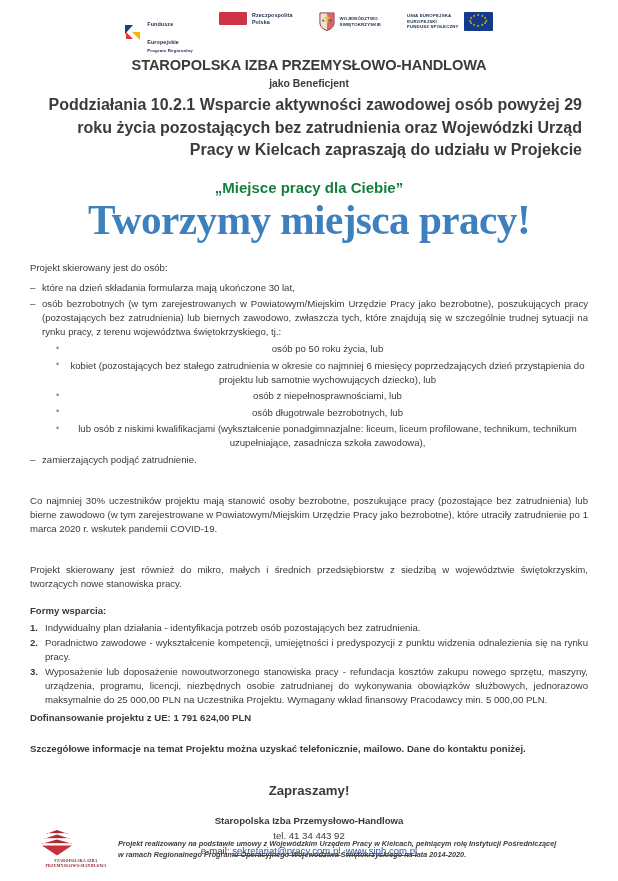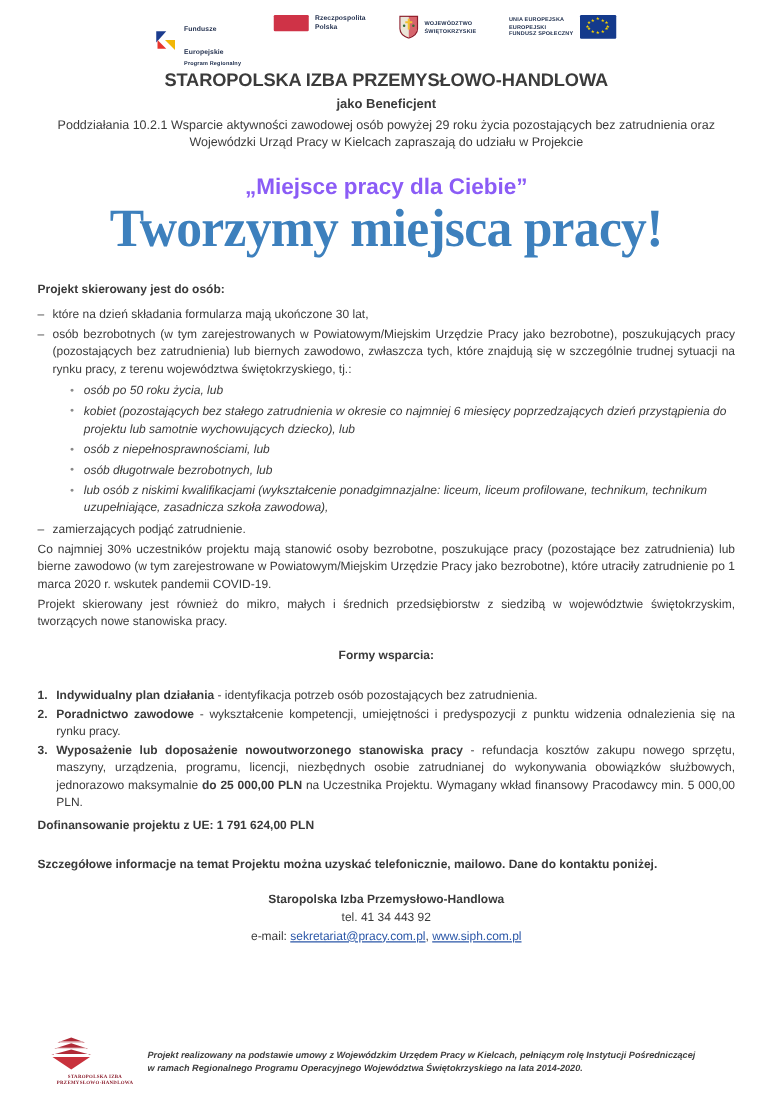--- a/index.html
+++ b/index.html
@@ -115,35 +115,35 @@
     margin-top: 9px;
   }
   .org-sub {
     text-align: center;
     font-size: 10.4px;
     font-weight: bold;
     color: #3b3b3b;
     margin-top: 5px;
   }
   .org-lead {
-    text-align: center;
-    font-size: 10px;
-    font-weight: normal;
+    text-align: right;
+    font-size: 16px;
+    font-weight: bold;
     color: #3b3b3b;
     line-height: 1.42;
     margin-top: 5px;
     padding: 0 6px;
   }
 
   
   .quote-line {
     text-align: center;
-    font-size: 18px;
-    font-weight: bold;
-    color: #8b5cf6;
+    font-size: 15px;
+    font-weight: bold;
+    color: #15803d;
     margin-top: 17px;
   }
   .headline {
     text-align: center;
     font-family: "Liberation Serif", "DejaVu Serif", serif;
     font-weight: bold;
     font-size: 43px;
     line-height: 1;
     color: #3d80bd;
     letter-spacing: -0.6px;
@@ -152,21 +152,21 @@
   }
 
   
   .body-wrap {
     margin-top: 20px;
     font-size: 9.6px;
     line-height: 1.46;
     color: #3a3a3a;
   }
   .lead-bold {
-    font-weight: bold;
+    font-weight: normal;
     margin-bottom: 6px;
   }
   .dash-item {
     display: flex;
     text-align: justify;
     margin-bottom: 2px;
   }
   .dash-item .mk {
     width: 12px;
     flex: 0 0 12px;
@@ -177,63 +177,61 @@
   }
   ul.bullets {
     list-style: none;
     margin: 3px 0 3px 0;
     padding: 0 0 0 26px;
   }
   ul.bullets li {
     position: relative;
     margin-bottom: 2.5px;
     padding-left: 11px;
-    text-align: left;
-    font-style: italic;
+    text-align: center;
   }
   ul.bullets li::before {
     content: "•";
     position: absolute;
     left: 0;
     top: -0.5px;
     color: #888;
     font-size: 9px;
   }
   .para {
     text-align: justify;
-    margin-top: 2px;
+    margin-top: 27px;
   }
   .para.tight { margin-top: 17px; font-weight: bold; }
 
   .forms-head {
     font-weight: bold;
     margin-top: 13px;
-    margin-bottom: 18px;
-    text-align: center;
+    margin-bottom: 3px;
   }
   ol.forms {
     list-style: none;
     counter-reset: fitem;
     margin: 0;
     padding: 0;
   }
   ol.forms li {
     counter-increment: fitem;
     position: relative;
     padding-left: 15px;
     text-align: justify;
     margin-bottom: 1px;
   }
   ol.forms li::before {
     content: counter(fitem) ".";
     position: absolute;
     left: 0;
     font-weight: bold;
   }
-  .b { font-weight: bold; }
+  .b { font-weight: normal; }
 
   .center-bold {
     text-align: left;
     font-weight: bold;
     margin-top: 4px;
   }
   .invite {
     text-align: center;
     font-weight: bold;
     font-size: 13.2px;
@@ -405,20 +403,21 @@
       </li>
       <li>
         <span class="b">Wyposażenie lub doposażenie nowoutworzonego stanowiska pracy</span><span> - refundacja kosztów zakupu nowego sprzętu, maszyny, urządzenia, programu, licencji, niezbędnych osobie zatrudnianej do wykonywania obowiązków służbowych, jednorazowo maksymalnie </span><span class="b">do 25 000,00 PLN</span><span> na Uczestnika Projektu. Wymagany wkład finansowy Pracodawcy min. 5 000,00 PLN.</span>
       </li>
     </ol>
 
     <div class="center-bold">Dofinansowanie projektu z UE: 1 791 624,00 PLN</div>
 
     <div class="para tight">Szczegółowe informacje na temat Projektu można uzyskać telefonicznie, mailowo. Dane do kontaktu poniżej.</div>
 
+    <div class="invite">Zapraszamy!</div>
 
     <div class="contact">
       <div class="cname">Staropolska Izba Przemysłowo-Handlowa</div>
       <div>tel. 41 34 443 92</div>
       <div><span>e-mail: </span><a class="link" href="#">sekretariat@pracy.com.pl</a><span>, </span><a class="link" href="#">www.siph.com.pl</a></div>
     </div>
 
   </div>
 
   <div class="footer">

